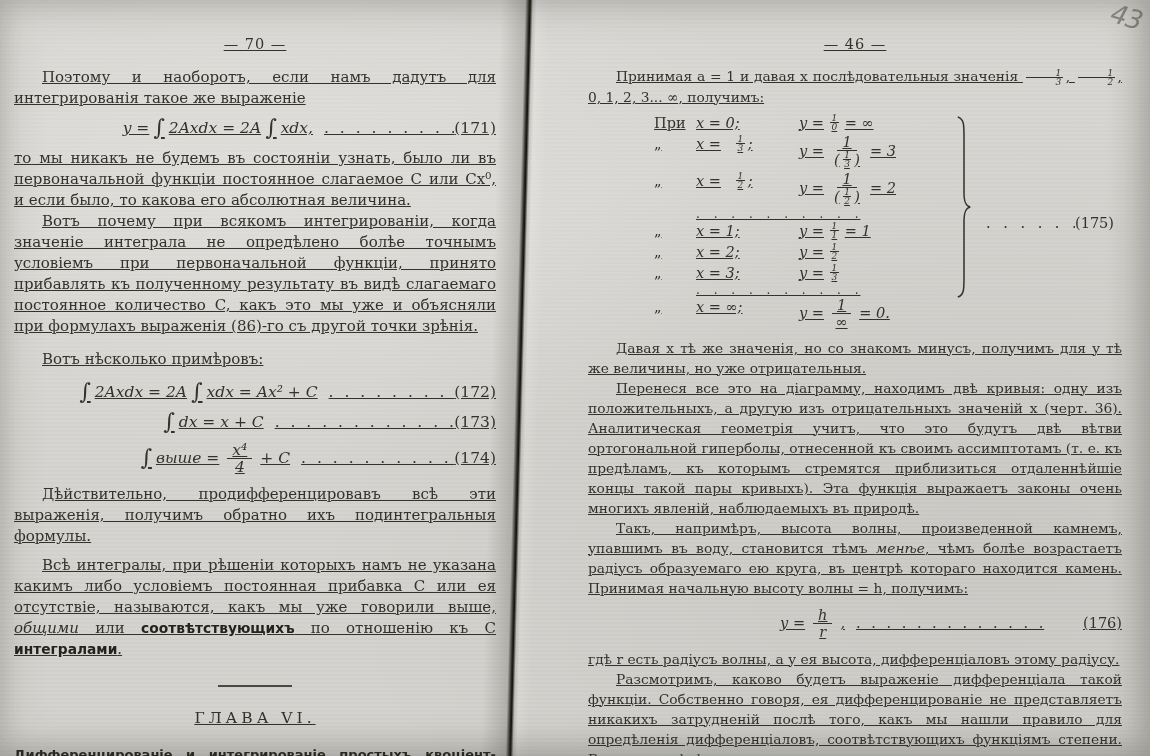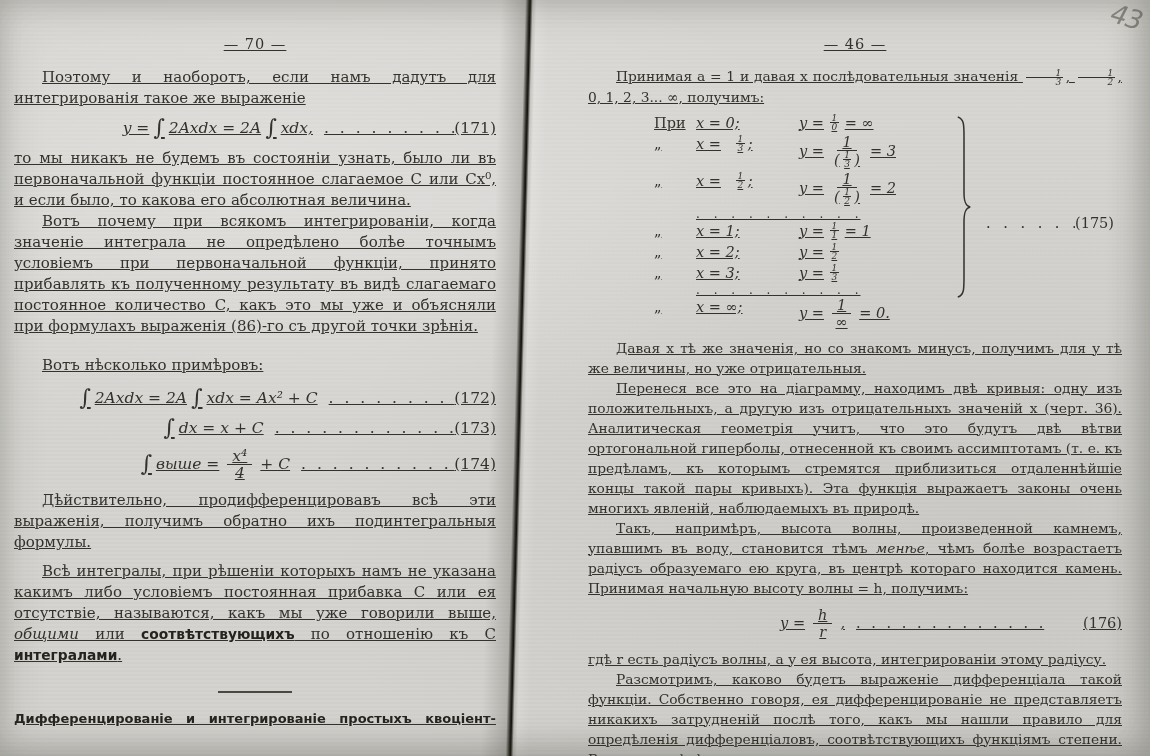--- a/index.html
+++ b/index.html
@@ -64,21 +64,21 @@
   
   .divider{width:74px;height:2px;background:#4a4840;margin:25px auto 0;}
   .chap-head{text-align:center;letter-spacing:4px;font-size:15.5px;margin-top:21px;text-indent:0;}
   .chap-title{font-family:"DejaVu Sans",sans-serif;font-weight:bold;font-size:13px;line-height:24.5px;margin-top:14px;color:#26251f;}
   .chap-title .jl{display:block;text-align:justify;text-align-last:justify;}
   .pencil{
     position:absolute;right:8px;top:2px;font-family:"DejaVu Sans",sans-serif;
     font-style:italic;font-size:26px;color:#8b8a83;transform:rotate(16deg);letter-spacing:-1px;
   }
   .m{font-style:italic;}
-  .mt4{margin-top:4px;}.mt6{margin-top:18px;}.mt8{margin-top:8px;}
+  .mt4{margin-top:4px;}.mt6{margin-top:12px;}.mt8{margin-top:8px;}
 </style>
 </head>
 <body>
 
 <div class="scan">
 
   <div class="page page-left">
     <p class="pg-num">— 70 —</p>
 
     <p class="ind">Поэтому и наоборотъ, если намъ дадутъ для интегрированія такое же выраженіе</p>
@@ -130,20 +130,21 @@
     </div>
 
     <p class="ind mt8">Дѣйствительно, продифференцировавъ всѣ эти выраженія, получимъ обратно ихъ подинтегральныя формулы.</p>
 
     <p class="ind mt8">
       <span>Всѣ интегралы, при рѣшеніи которыхъ намъ не указана какимъ либо условіемъ постоянная прибавка C или ея отсутствіе, называются, какъ мы уже говорили выше, </span><span class="it">общими</span><span> или </span><span class="bd">соотвѣтствующихъ</span><span> по отношенію къ C </span><span class="bd">интегралами</span><span>.</span>
     </p>
 
     <div class="divider"></div>
 
+    <p class="chap-head">ГЛАВА VI.</p>
 
     <div class="chap-title">
       <span class="jl">Дифференцированіе и интегрированіе простыхъ квоціент-</span>
 
     </div>
 
   </div>
 
   <div class="gutter"></div>
 
@@ -315,19 +316,19 @@
       <span class="part">y =</span>
       <span class="frac">
         <span class="n">h</span>
         <span class="d">r</span>
       </span>
       <span class="part">,</span>
       <span class="dots">. . . . . . . . . . . . .</span>
       <span class="enum">(176)</span>
     </div>
 
-    <p>гдѣ r есть радіусъ волны, а y ея высота, интегрированіи этому радіусу.</p>
+    <p>гдѣ r есть радіусъ волны, а y ея высота, дифференціаловъ этому радіусу.</p>
     <p class="ind">Разсмотримъ, каково будетъ выраженіе дифференціала такой функціи. Собственно говоря, ея дифференцированіе не представляетъ никакихъ затрудненій послѣ того, какъ мы нашли правило для опредѣленія дифференціаловъ, соотвѣтствующихъ функціямъ степени. Въ самомъ дѣлѣ</p>
 
   </div>
 
   <div class="pencil">43</div>
 </div>
 
 </body></html>

